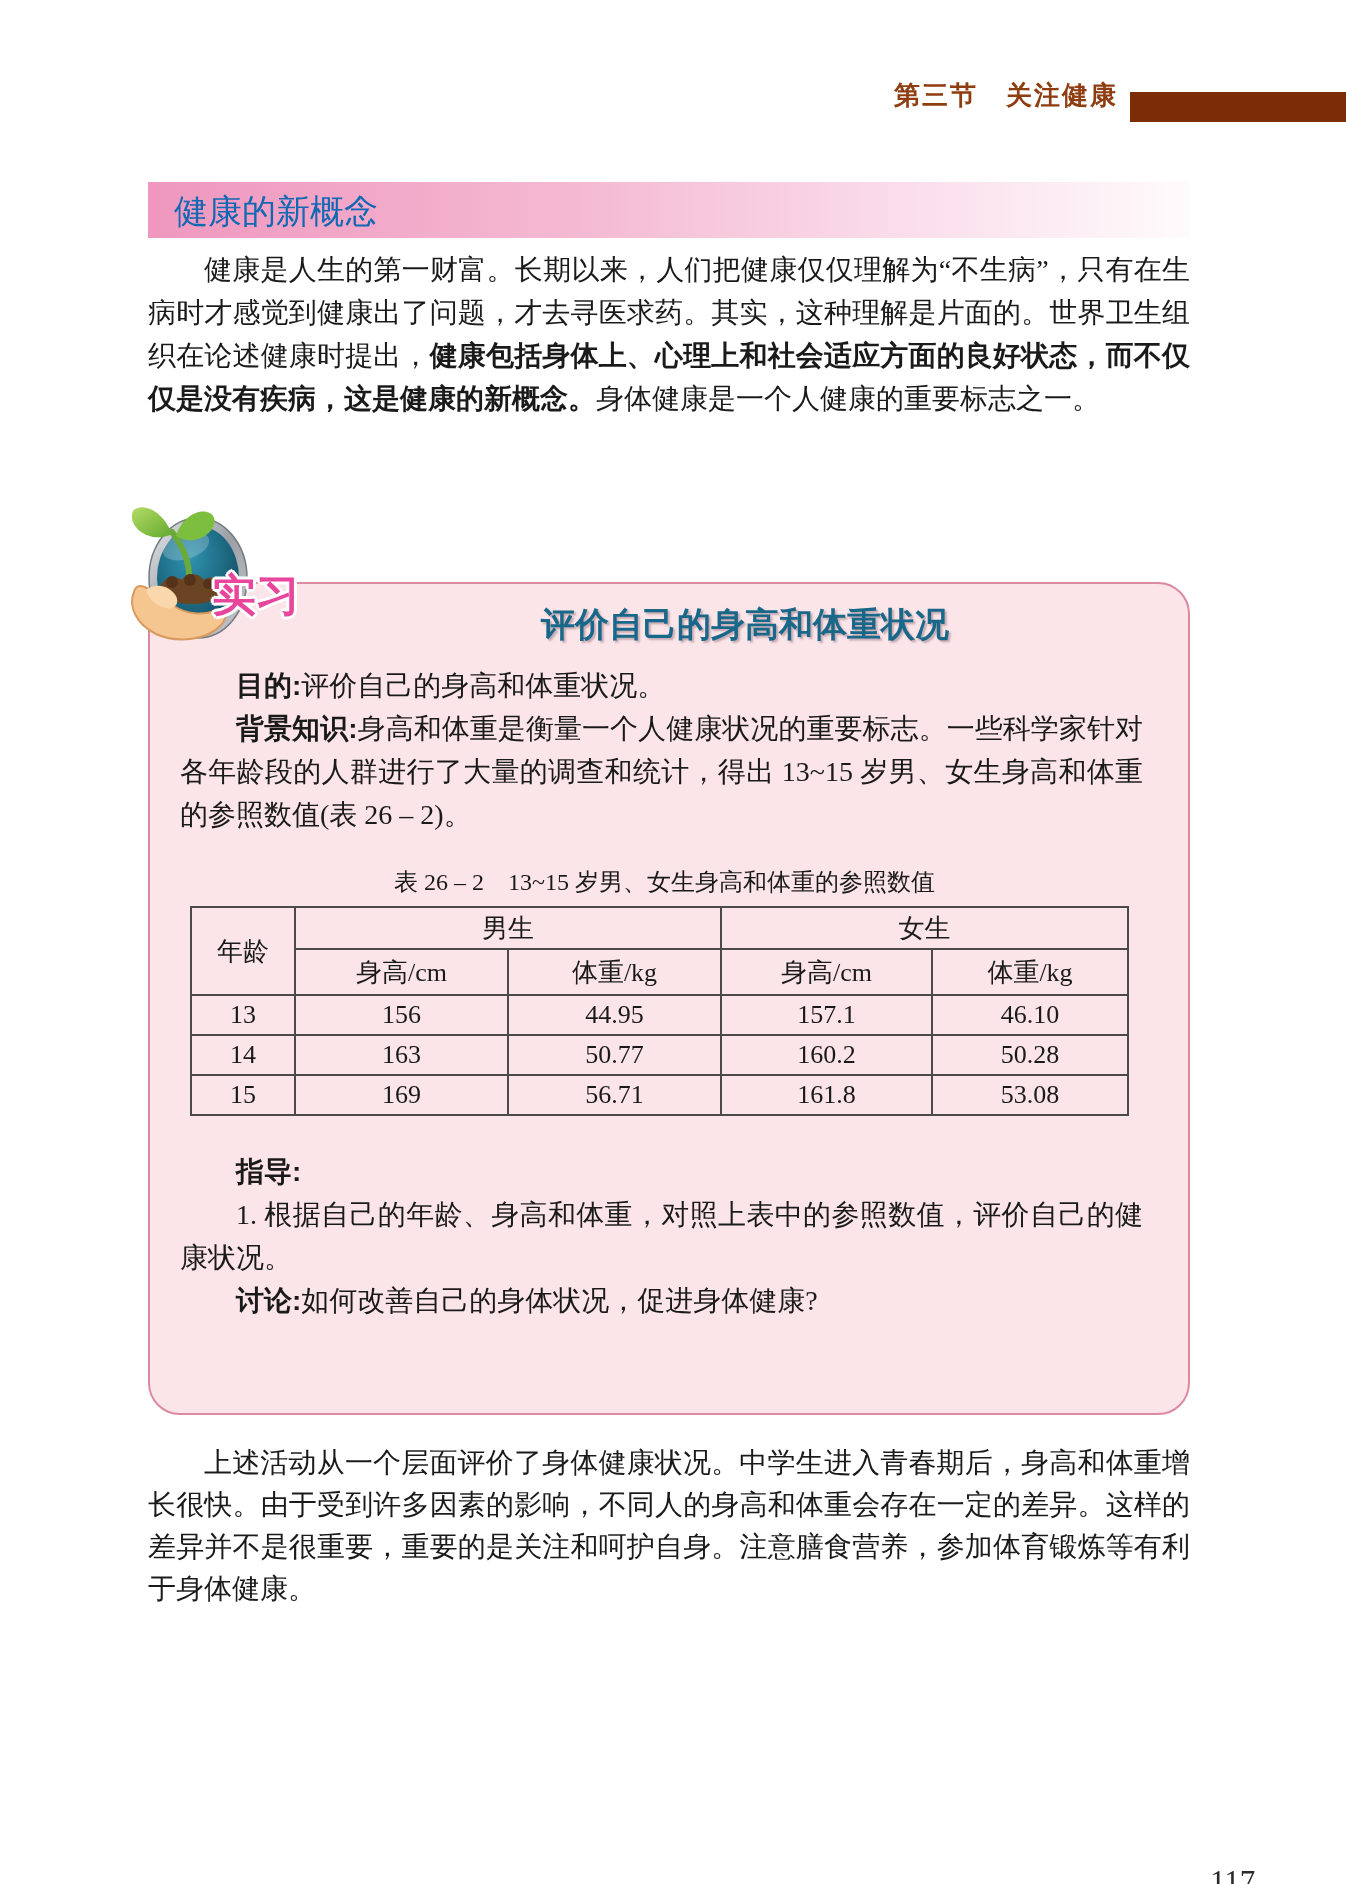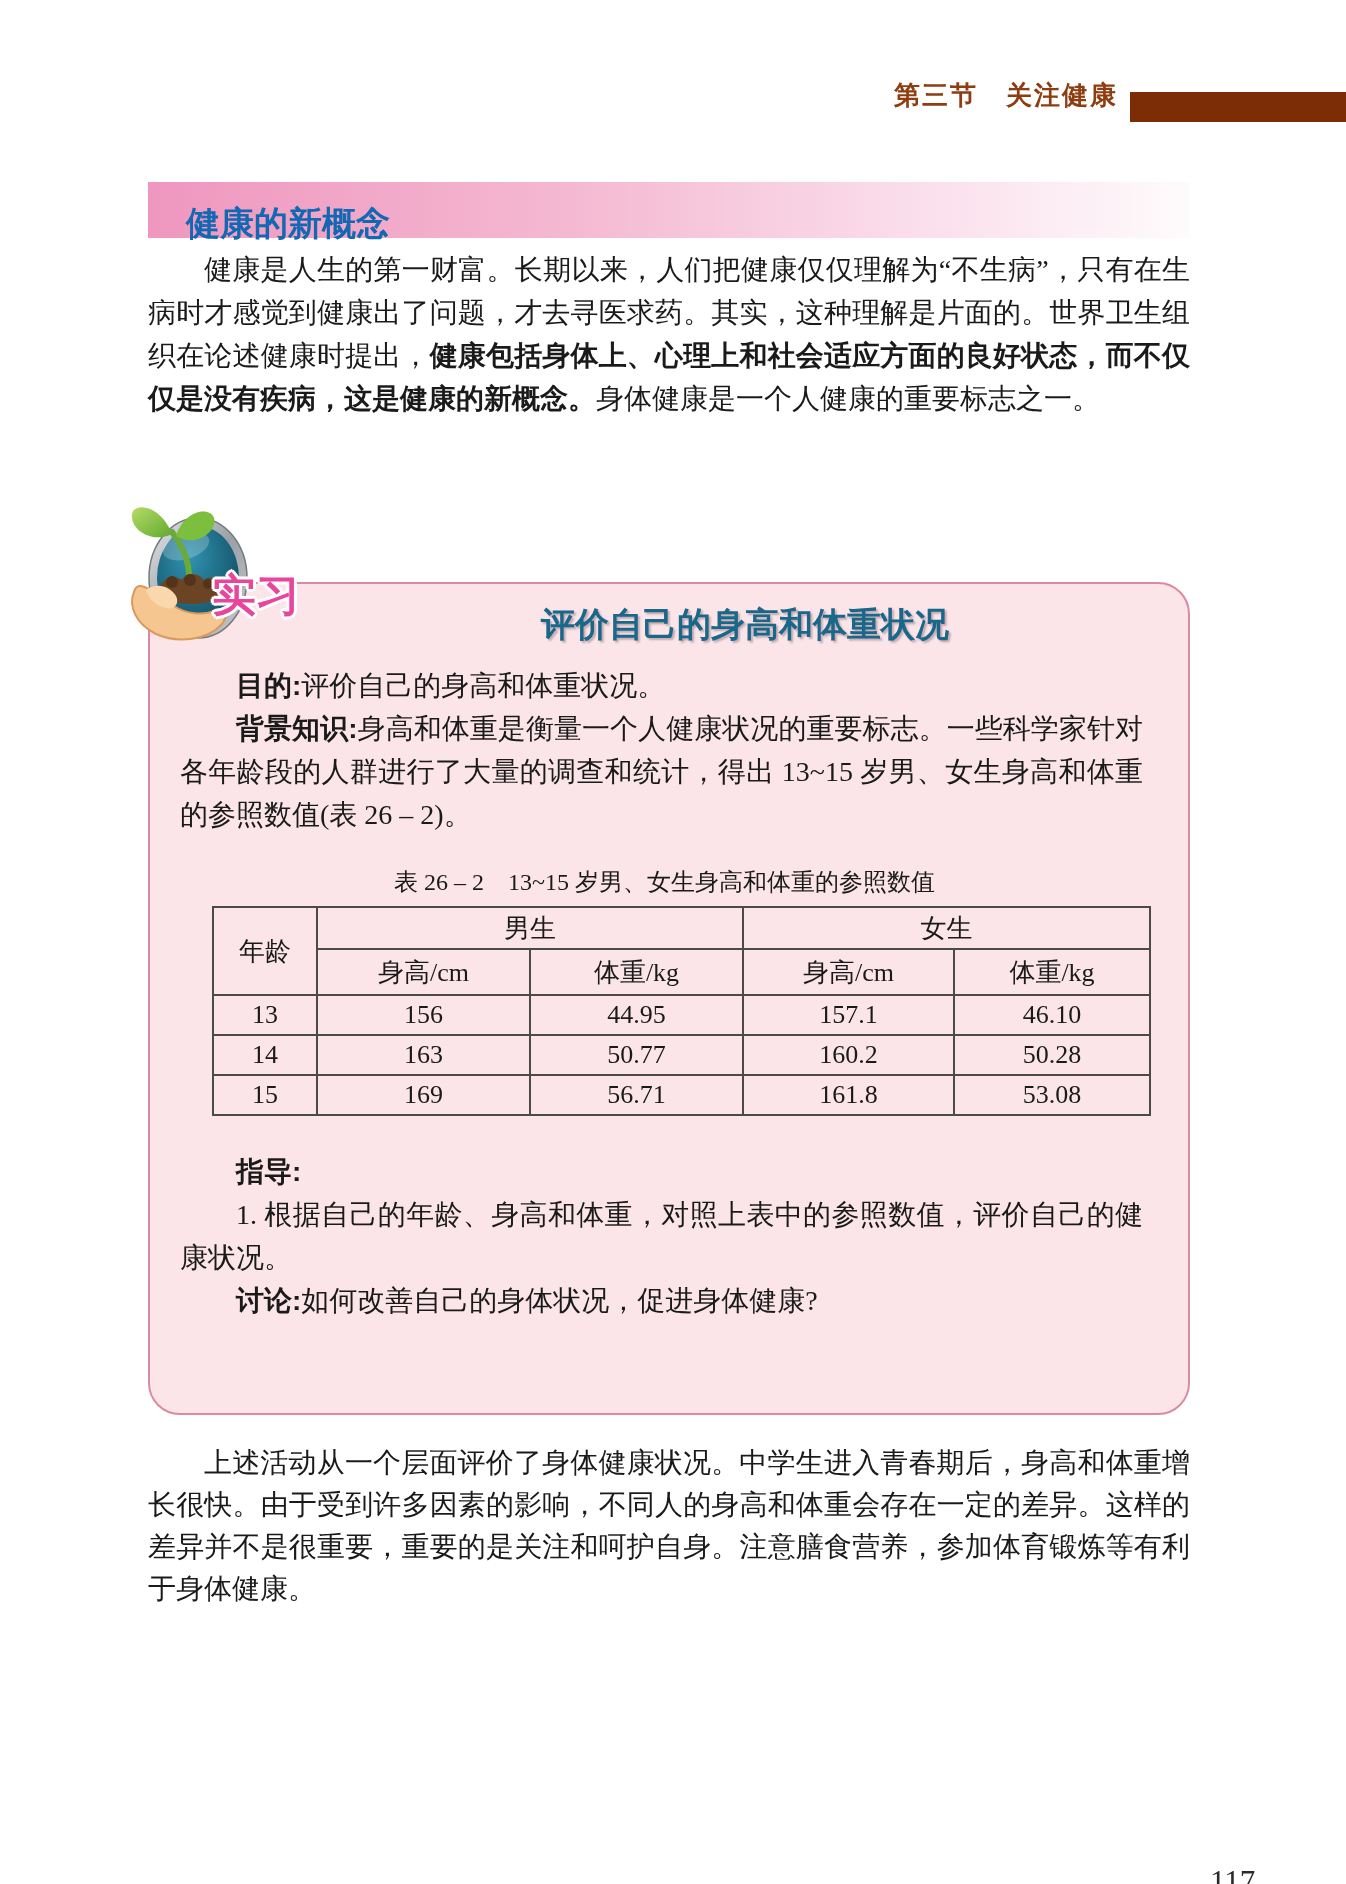--- a/index.html
+++ b/index.html
@@ -8,22 +8,22 @@
 
   
   .header-text{position:absolute;top:78px;right:228px;
     font-family:"Liberation Sans","DejaVu Sans",sans-serif;font-weight:bold;
     font-size:26px;color:#8e3d10;letter-spacing:2px;white-space:nowrap;}
   .header-bar{position:absolute;top:92px;right:0;width:216px;height:30px;background:#7c2d06;}
 
   
   .section-titlebar{position:absolute;left:148px;top:182px;width:1042px;height:56px;
     background:linear-gradient(90deg,#ef97bf 0%,#f4b8d1 40%,#fadcea 72%,#fefbfc 100%);}
-  .section-title{margin:12px;position:absolute;left:26px;top:0;height:56px;line-height:58px;
-    font-family:"Liberation Sans","DejaVu Sans",sans-serif;font-weight:bold;
+  .section-title{margin:0;position:absolute;left:26px;top:0;height:56px;line-height:58px;
+    font-family:"Liberation Sans","DejaVu Sans",sans-serif;font-weight:normal;
     font-size:34px;color:#1268b3;}
 
   
   .intro{position:absolute;left:148px;top:248px;width:1042px;margin:0;
     font-size:28px;line-height:43px;text-indent:2em;text-align:justify;}
   .intro b{font-family:"Liberation Sans","DejaVu Sans",sans-serif;}
 
   
   .practice-icon{position:absolute;left:126px;top:494px;z-index:3;}
   .practice-badge{position:absolute;left:212px;top:566px;z-index:4;
@@ -39,21 +39,21 @@
   .activity-title{margin:18px 0 0 265px;width:600px;text-align:center;
     font-size:34px;font-weight:bold;color:#19688a;
     text-shadow:2px 2px 2px rgba(70,30,50,0.30);}
   .a-par{margin:0;font-size:28px;line-height:43px;text-indent:2em;text-align:justify;}
   .a-par b{font-family:"Liberation Sans","DejaVu Sans",sans-serif;}
   .purpose{margin-top:16px;}
   .guide{margin-top:34px;}
 
   
   .tbl-caption{margin:30px 0 8px 16px;width:937px;text-align:center;font-size:24px;color:#1a1a1a;}
-  table.ref{margin-left:32px;border-collapse:collapse;width:937px;table-layout:fixed;
+  table.ref{margin-left:10px;border-collapse:collapse;width:937px;table-layout:fixed;
     font-size:26px;text-align:center;padding-left:44px;}
   table.ref td{border:2px solid #4a4a4a;padding:0;}
   tr.gh td{height:40px;}
   tr.sh td{height:44px;}
   tr.dr td{height:38px;}
   td.no-r{border-right-style:hidden;}
   td.no-l{border-left-style:hidden;}
 
   
   .outro{position:absolute;left:148px;top:1442px;width:1042px;}

